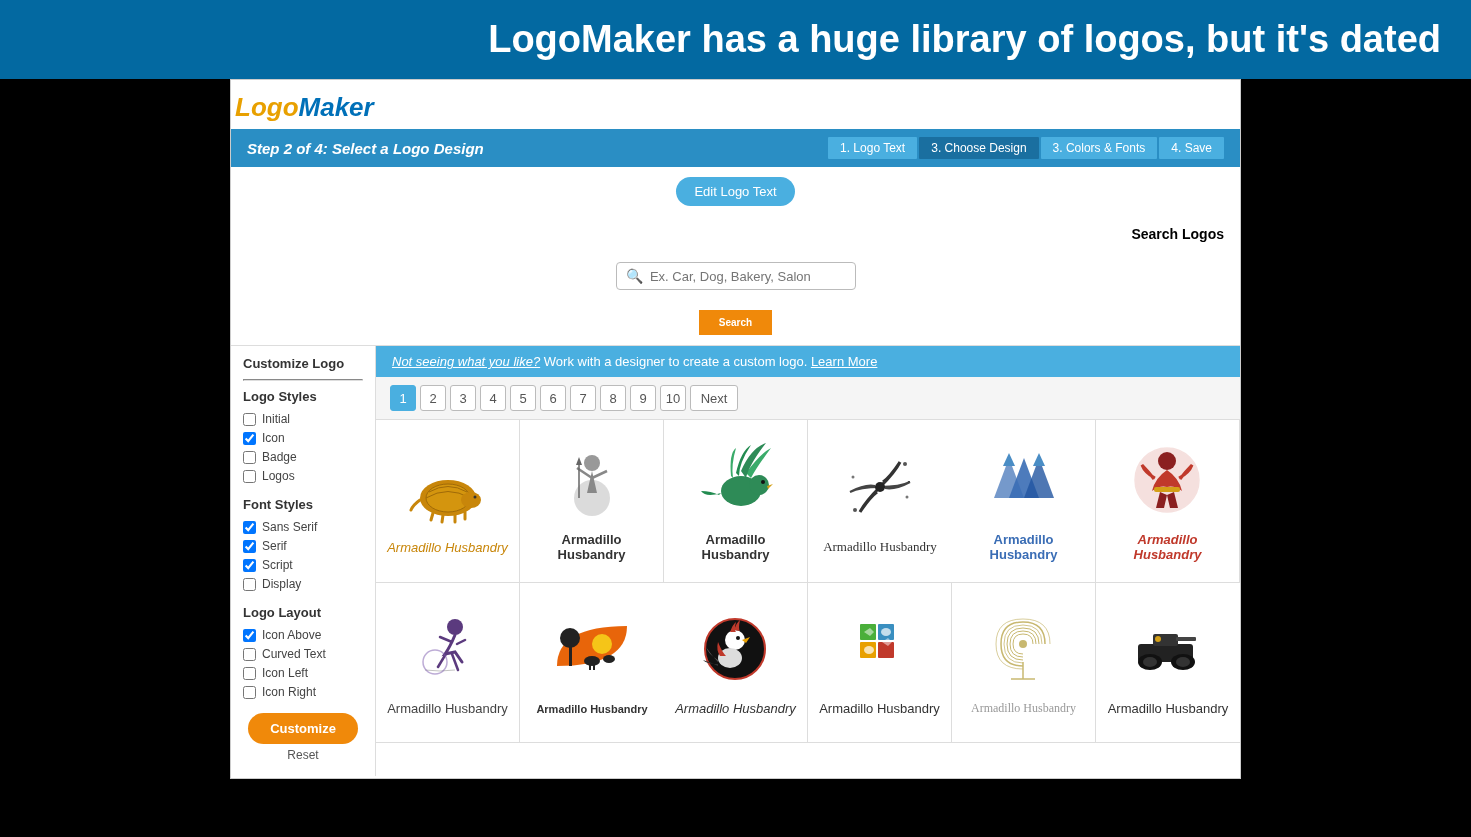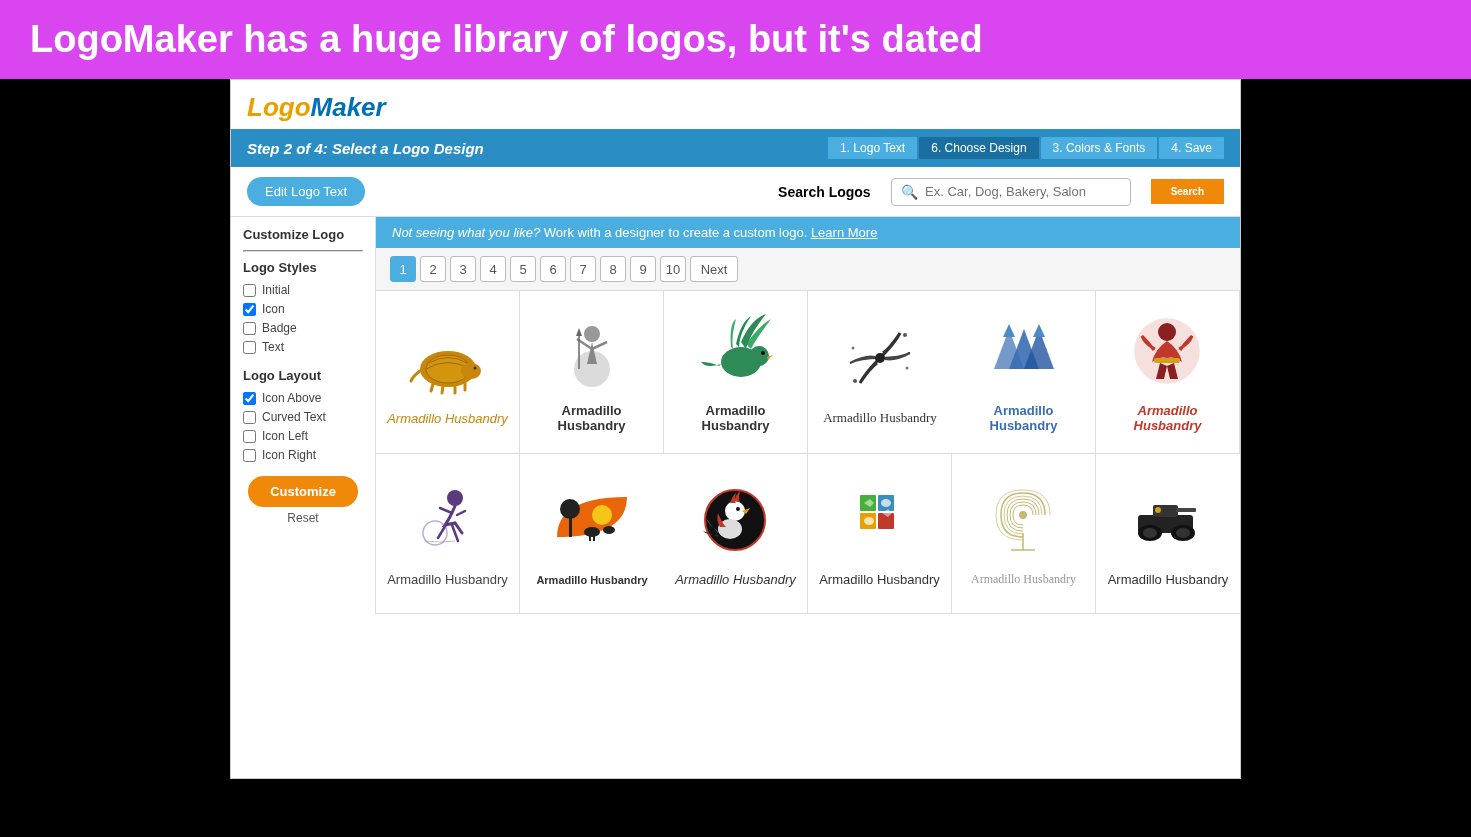--- a/index.html
+++ b/index.html
@@ -1,41 +1,41 @@
 <!DOCTYPE html>
 <html><head>
   <meta charset="utf-8">
   <style>
     * { box-sizing: border-box; margin: 0; padding: 0; }
     body { font-family: Arial, sans-serif; background: #000; width: 1471px; min-height: 837px; }
 
     
     #banner {
-      background: #d946ef;
+      background: #0369a1;
       padding: 18px 30px;
-      text-align: left;
+      text-align: right;
     }
     #banner h1 {
       color: #fff;
       font-size: 38px;
       font-weight: 900;
       font-family: 'Arial Black', Arial, sans-serif;
     }
 
     
     #main-wrapper {
       background: #fff;
       margin: 0 230px;
       border: 1px solid #ccc;
       min-height: 700px;
     }
 
     
     #logomaker-header {
-      padding: 12px 16px 6px;
+      padding: 12px 4px 6px;
       background: #fff;
     }
     #logo-brand {
       font-size: 26px;
       font-weight: bold;
     }
     #logo-brand span.logo {
       color: #e8a000;
       font-style: italic;
     }
@@ -76,20 +76,21 @@
     }
 
     
     #search-bar {
       display: flex;
       align-items: center;
       padding: 10px 16px;
       gap: 20px;
       background: #fff;
       border-bottom: 1px solid #ddd;
+      flex-direction: column;
     }
     #edit-logo-btn {
       background: #4aafe0;
       color: #fff;
       border: none;
       border-radius: 20px;
       padding: 7px 18px;
       font-size: 13px;
       cursor: pointer;
     }
@@ -193,21 +194,21 @@
       flex: 1;
     }
 
     
     #not-seeing-bar {
       background: #4aafe0;
       padding: 8px 16px;
       font-size: 13px;
       color: #fff;
     }
-    #not-seeing-bar em { font-style: italic; }
+    #not-seeing-bar em { font-style: italic; text-decoration: underline; }
     #not-seeing-bar a { color: #fff; text-decoration: underline; }
 
     
     #pagination {
       display: flex;
       align-items: center;
       gap: 4px;
       padding: 8px 14px;
       background: #f5f5f5;
       border-bottom: 1px solid #ddd;
@@ -296,21 +297,21 @@
   <div id="logomaker-header">
     <div id="logo-brand">
       <span class="logo">Logo</span><span class="maker">Maker</span>
     </div>
   </div>
 
   <div id="step-bar">
     <span class="step-title">Step 2 of 4: Select a Logo Design</span>
     <div id="step-tabs">
       <div class="step-tab">1. Logo Text</div>
-      <div class="step-tab active">6. Choose Design</div>
+      <div class="step-tab active">3. Choose Design</div>
       <div class="step-tab">3. Colors &amp; Fonts</div>
       <div class="step-tab">4. Save</div>
     </div>
   </div>
 
   <div id="search-bar">
     <button id="edit-logo-btn">Edit Logo Text</button>
     <span id="search-logos-label">Search Logos</span>
     <div id="search-input-wrap">
       <span class="search-icon">🔍</span>
@@ -334,24 +335,43 @@
         <div class="checkbox-row">
           <input type="checkbox" checked="" style="">
           <span>Icon</span>
         </div>
         <div class="checkbox-row">
           <input type="checkbox" style="">
           <span>Badge</span>
         </div>
         <div class="checkbox-row">
           <input type="checkbox" style="">
-          <span>Text</span>
+          <span>Logos</span>
         </div>
       </div>
 
+      <div class="sidebar-section">
+        <h3>Font Styles</h3>
+        <div class="checkbox-row">
+          <input type="checkbox" checked="" style="">
+          <span>Sans Serif</span>
+        </div>
+        <div class="checkbox-row">
+          <input type="checkbox" checked="" style="">
+          <span>Serif</span>
+        </div>
+        <div class="checkbox-row">
+          <input type="checkbox" checked="" style="">
+          <span>Script</span>
+        </div>
+        <div class="checkbox-row">
+          <input type="checkbox" style="">
+          <span>Display</span>
+        </div>
+      </div>
 
       <div class="sidebar-section">
         <h3>Logo Layout</h3>
         <div class="checkbox-row">
           <input type="checkbox" checked="" style="">
           <span>Icon Above</span>
         </div>
         <div class="checkbox-row">
           <input type="checkbox" style="">
           <span>Curved Text</span>

